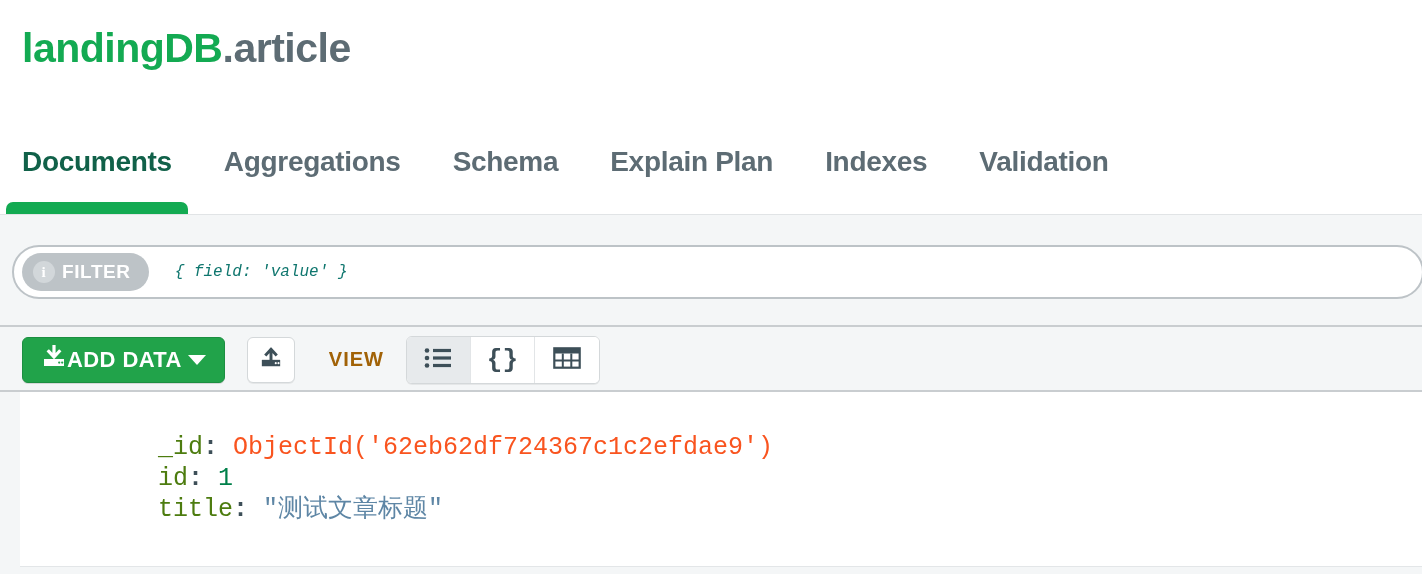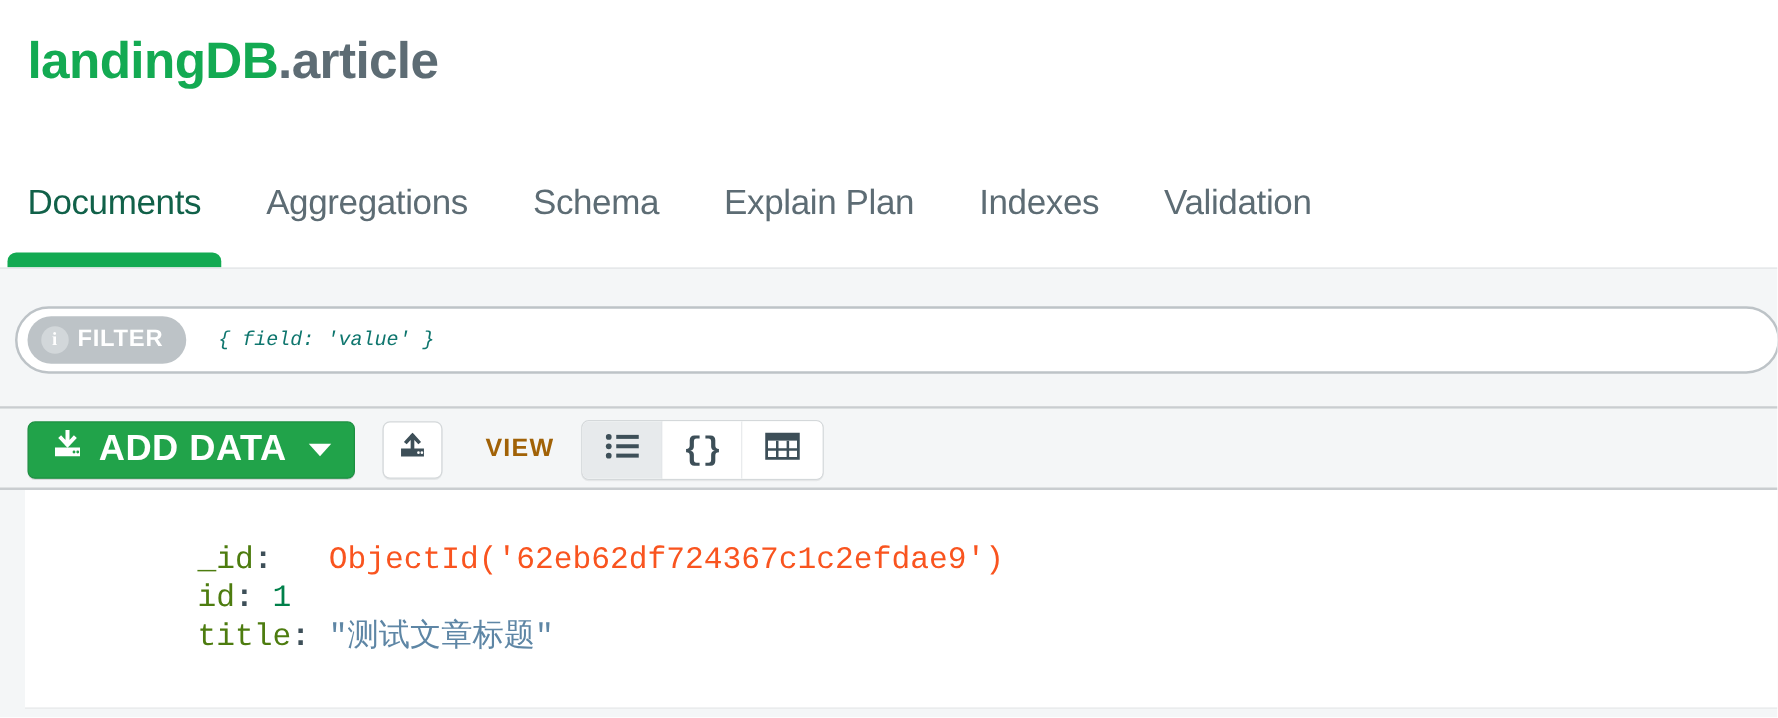--- a/index.html
+++ b/index.html
@@ -39,21 +39,21 @@
     left: 22px; top: 0;
     display: flex;
     align-items: flex-start;
     height: 82px;
   }
   .tab {
     position: relative;
     padding: 14px 0 0 0;
     margin-right: 52px;
     font-size: 28px;
-    font-weight: 400;
+    font-weight: 700;
     color: #5d6c74;
     letter-spacing: -0.3px;
     white-space: nowrap;
     cursor: pointer;
     height: 82px;
   }
   .tab:last-child { margin-right: 14px; }
   .tab.active { color: #116149; }
   .tab.active::after {
     content: "";
@@ -141,28 +141,28 @@
     left: 22px; top: 0;
     height: 65px;
     display: flex;
     align-items: center;
     gap: 0;
   }
 
   .btn-add-data {
     display: flex;
     align-items: center;
-    gap: 12px;
+    gap: 0;
     height: 46px;
     padding: 0 18px;
     background: #21a34a;
     border: 1px solid #1c8f41;
     border-radius: 6px;
     color: #ffffff;
-    font-size: 29px;
+    font-size: 22px;
     font-weight: 700;
     letter-spacing: 0.4px;
     cursor: pointer;
     user-select: none;
     box-shadow: 0 1px 0 rgba(0,0,0,0.12);
   }
   .caret-down {
     width: 0; height: 0;
     border-left: 9px solid transparent;
     border-right: 9px solid transparent;
@@ -239,21 +239,21 @@
     position: absolute;
     left: 138px; top: 40px;
     font-family: "Liberation Mono", monospace;
     font-size: 25px;
     line-height: 31px;
     white-space: nowrap;
   }
   .doc-line { display: block; }
   .f-key   { color: #4d7c0f; font-weight: 400; text-align: right; }
   .f-colon { color: #3d4f58; font-weight: 700; }
-  .v-objectid { color: #f9541f; margin-left: 30px; }
+  .v-objectid { color: #f9541f; }
   .v-number   { color: #00804a; }
   .v-string   { color: #5e86a5; }
 </style>
 </head>
 <body>
 
 <div id="app">
 
   <div class="ns-title">
     <span class="ns-db">landingDB</span><span class="ns-sep">.</span><span class="ns-coll">article</span>

